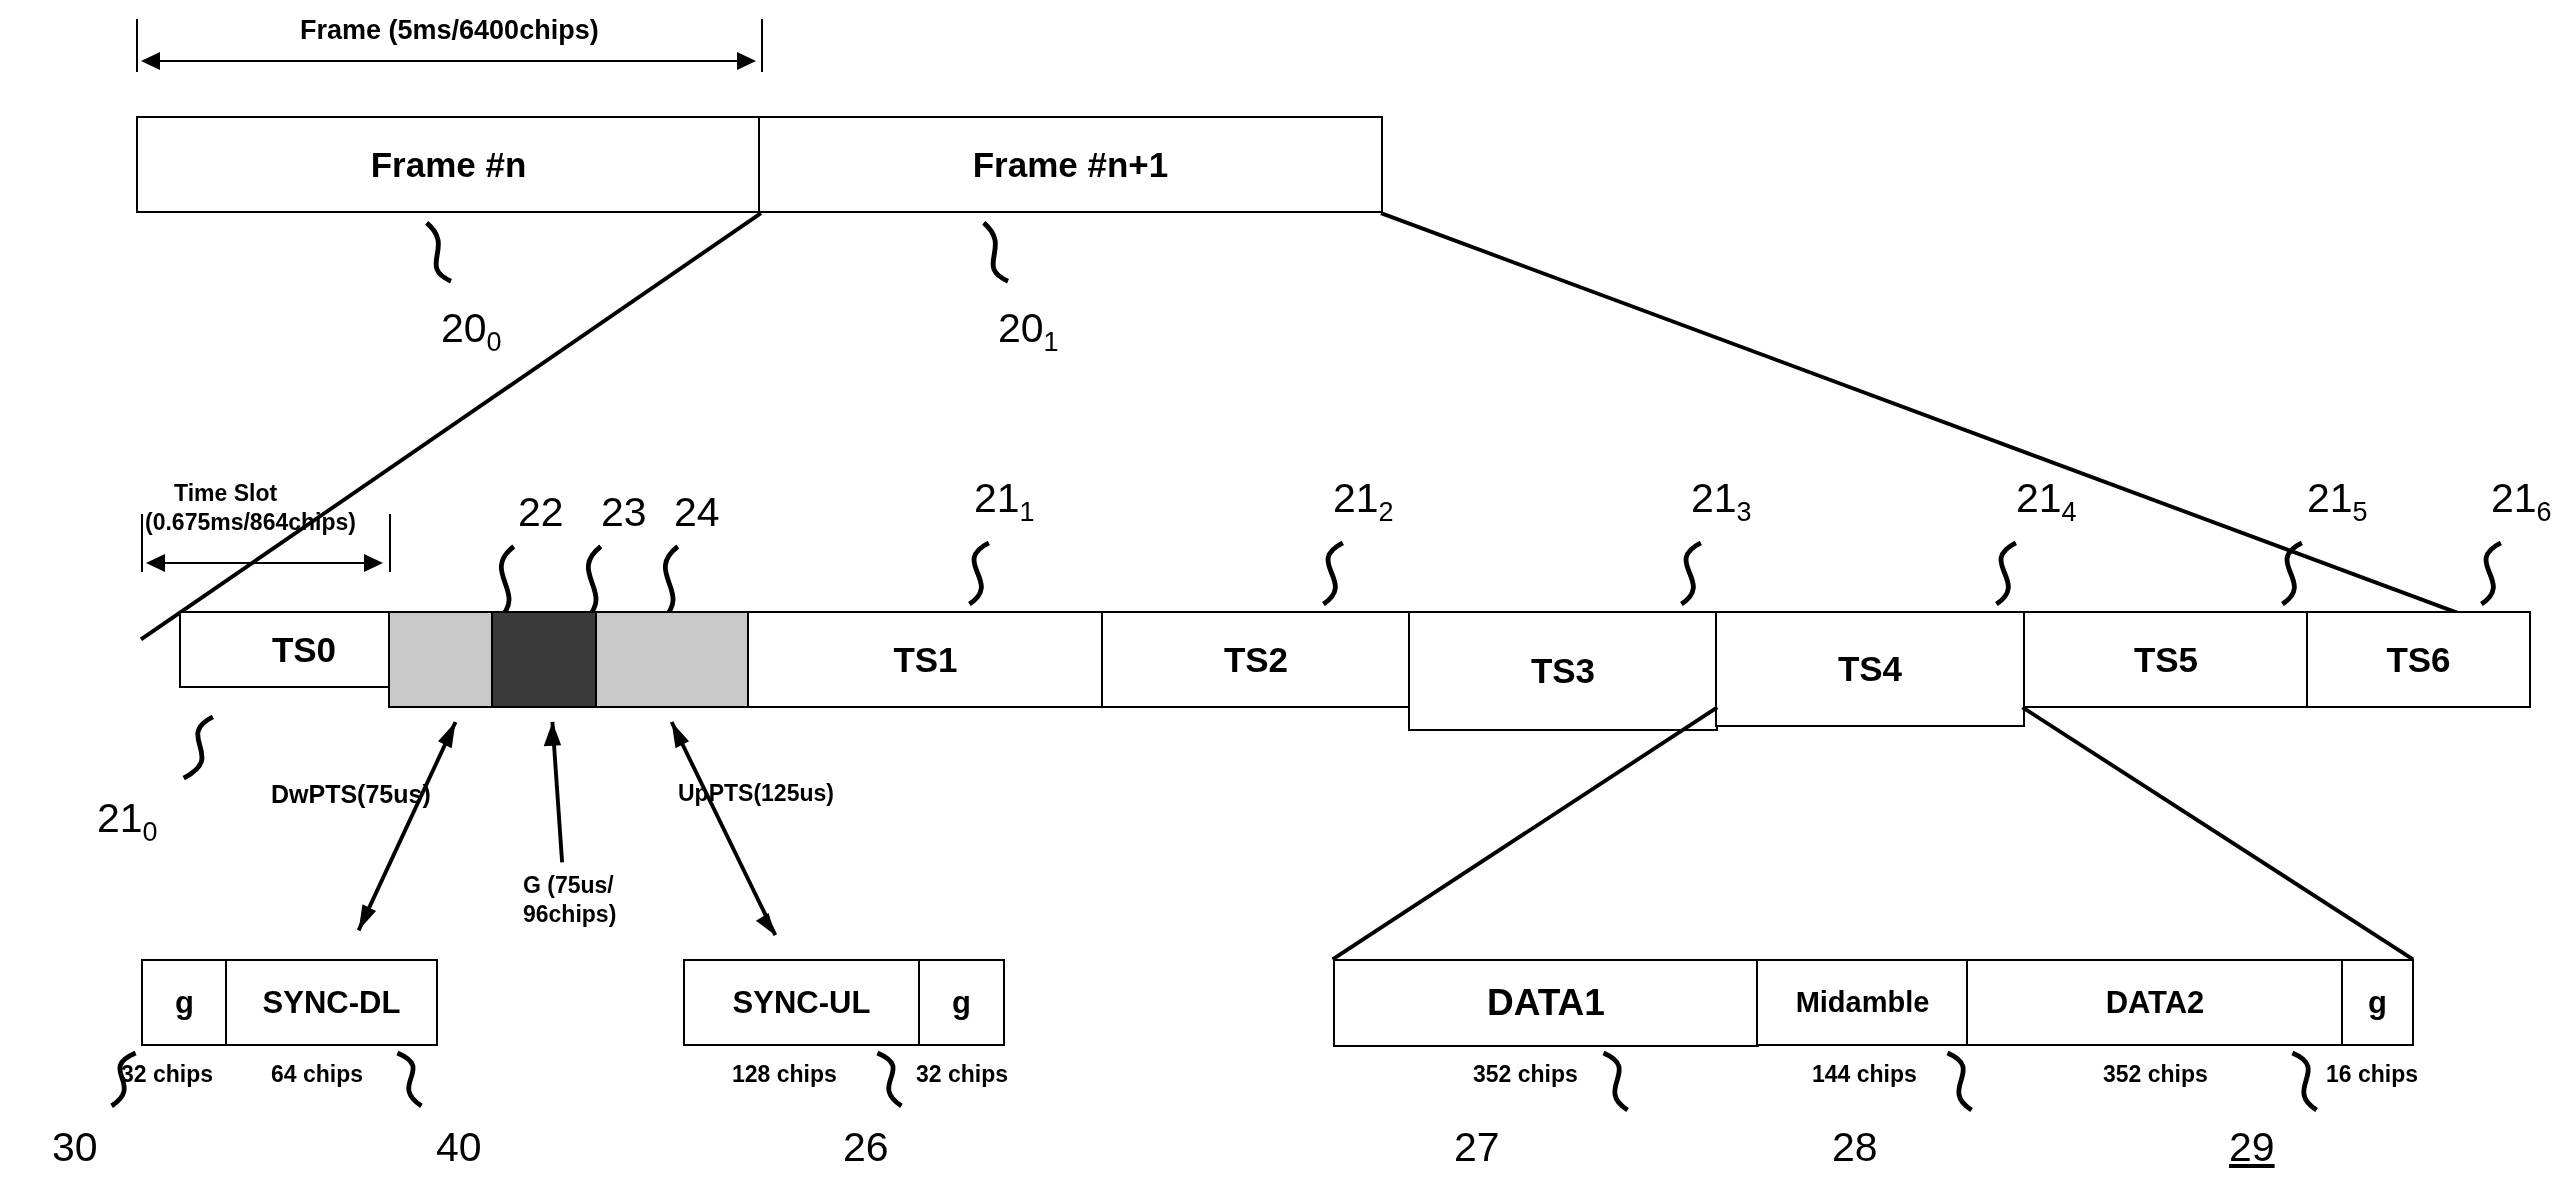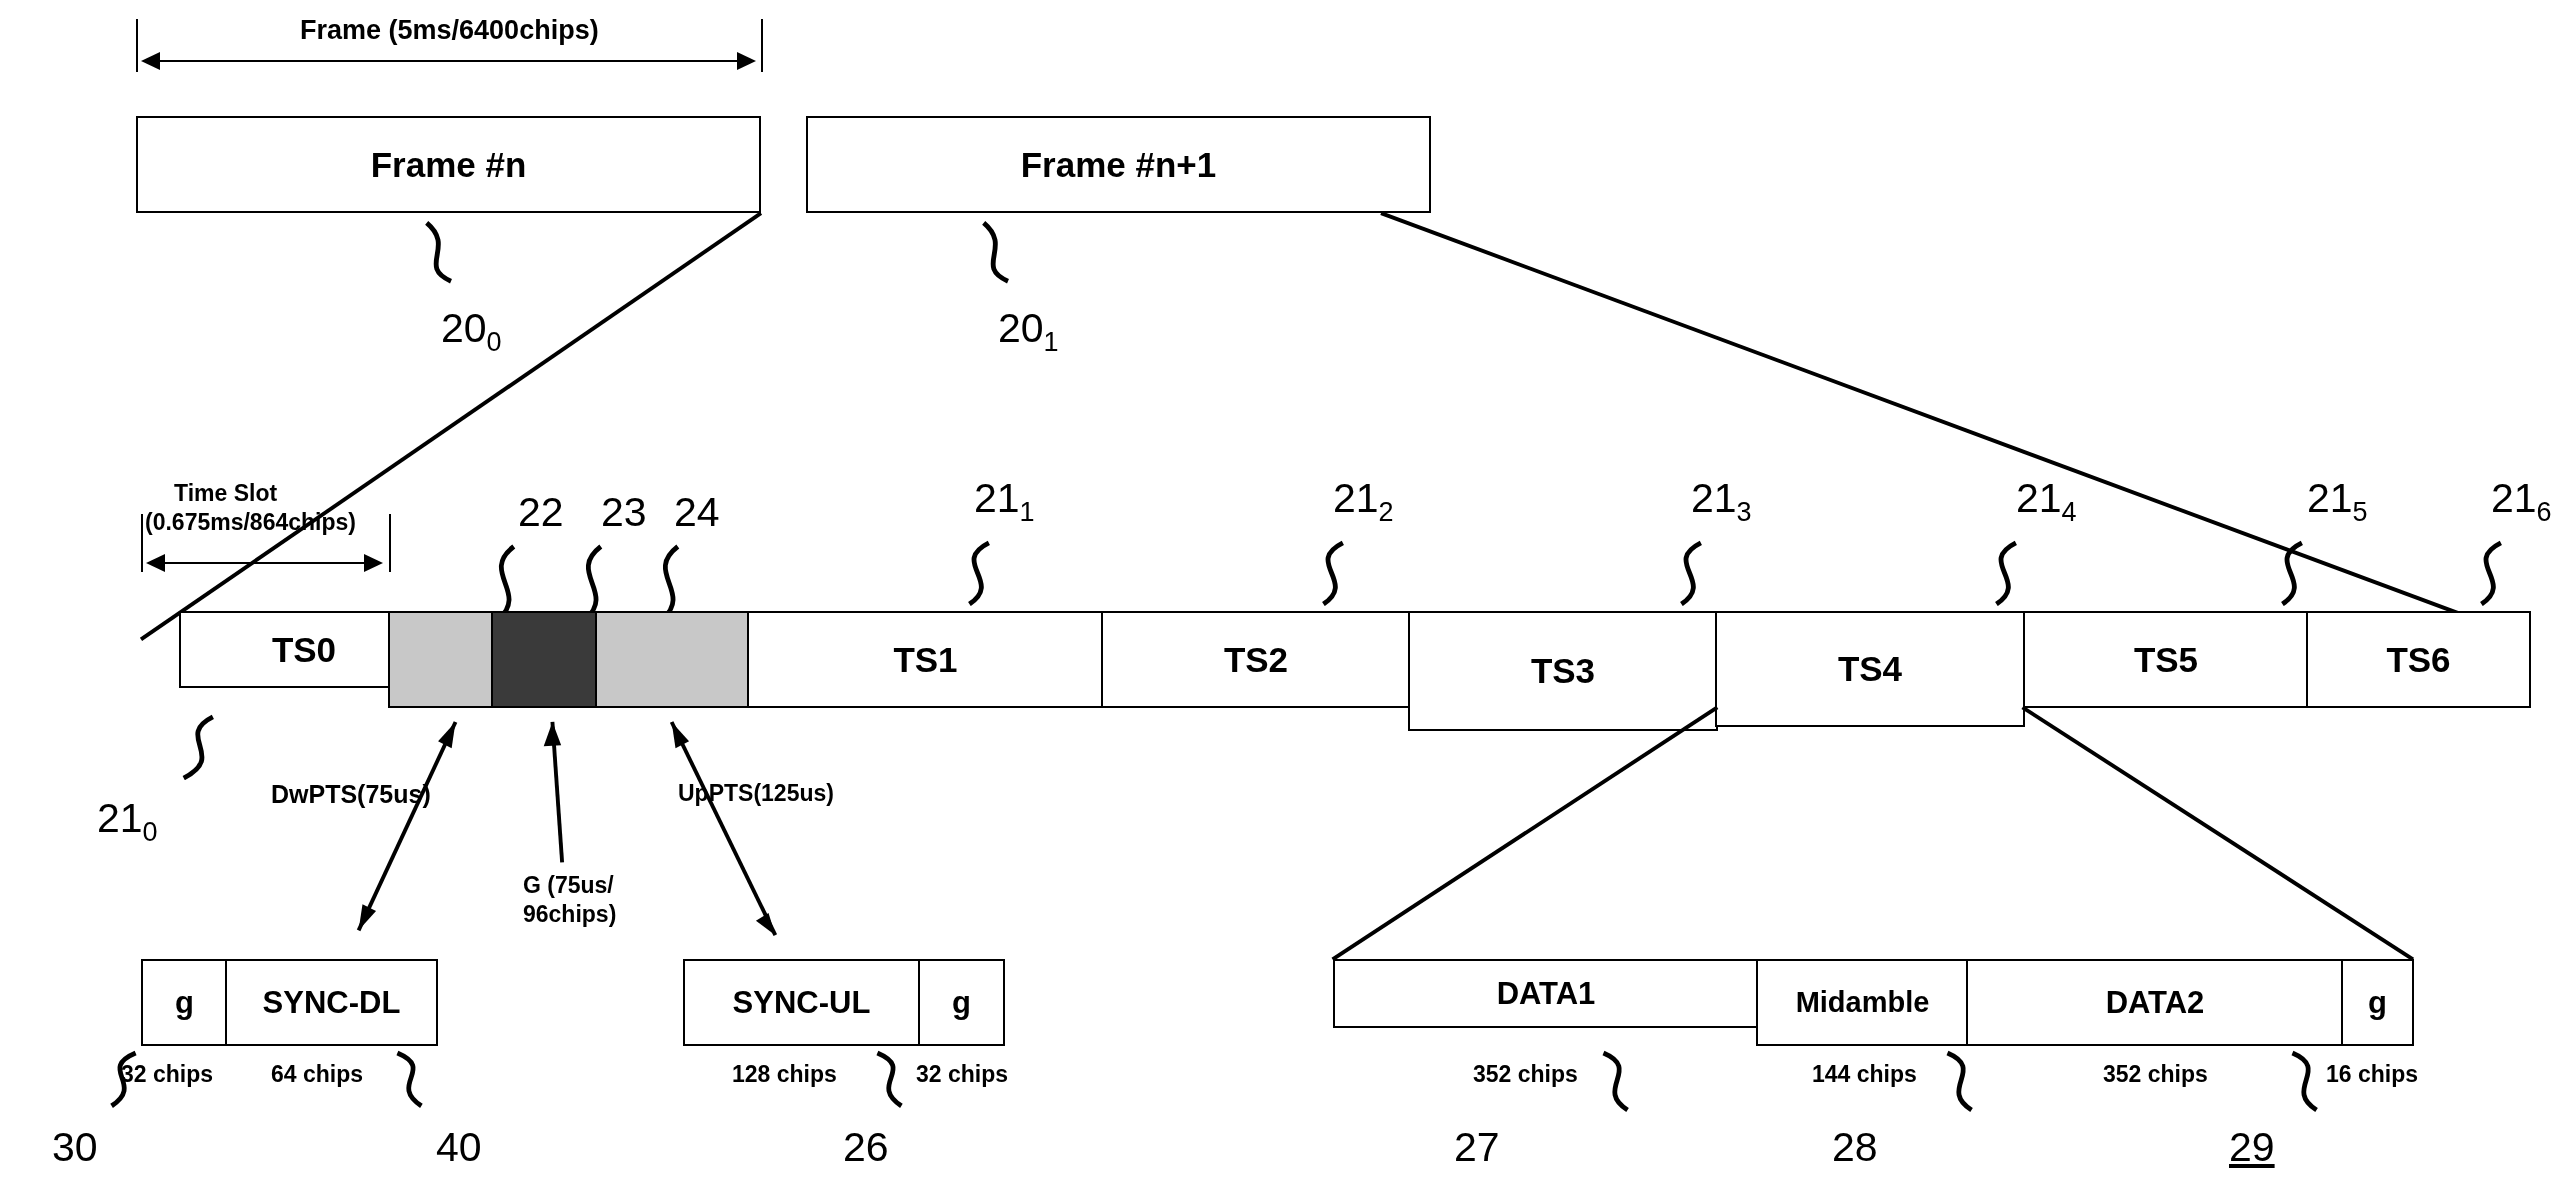--- a/index.html
+++ b/index.html
@@ -27,21 +27,21 @@
 </style>
 </head>
 <body>
 
 <div class="vtick" style="left:136px;top:19.4px;height:53px;"></div>
 <div class="vtick" style="left:761px;top:19.4px;height:53px;"></div>
 <div class="arrowline" style="left:143px;top:60px;width:611px;"></div>
 <div class="label bold" style="left:300px;top:14.5px;">Frame (5ms/6400chips)</div>
 
 <div class="box" style="left:136px;top:116px;width:625px;height:97px;">Frame #n</div>
-<div class="box" style="left:758px;top:116px;width:625px;height:97px;margin-left:48px;">Frame #n+1</div>
+<div class="box" style="left:758px;top:116px;width:625px;height:97px;">Frame #n+1</div>
 
 <svg class="squig" style="left:417px;top:218px;" viewBox="0 0 70 70" width="68" height="68">
     <path d="M10 5 C40 30 0 50 35 65"></path>
   </svg>
 <div class="big" style="left:441px;top:305px;">
   <span>20</span><span class="sub">0</span>
 </div>
 
 <svg class="squig" style="left:974px;top:218px;" viewBox="0 0 70 70" width="68" height="68">
     <path d="M10 5 C40 30 0 50 35 65"></path>
@@ -154,21 +154,21 @@
 <svg class="squig" style="left:863px;top:1050px;width:48px;height:58px;" viewBox="0 0 50 60" width="48" height="58">
     <path d="M15 3 C55 20 5 35 40 58"></path>
   </svg>
 <div class="big" style="left:843px;top:1124px;">26</div>
 
 <svg class="arrow" style="left:0;top:0;width:2576px;height:969px;" viewBox="0 0 2658 1000" width="2576" height="969">
   <line x1="1772" y1="730" x2="1375" y2="990"></line>
   <line x1="2087" y1="730" x2="2490" y2="990"></line>
 </svg>
 
-<div class="box" style="left:1333px;top:959px;width:426px;height:69px;font-size:31px;">DATA1</div>
+<div class="box" style="left:1333px;top:959px;width:426px;height:88px;font-size:37px;">DATA1</div>
 <div class="box" style="left:1756px;top:959px;width:213px;height:87px;font-size:29px;">Midamble</div>
 <div class="box" style="left:1966px;top:959px;width:378px;height:87px;font-size:31px;">DATA2</div>
 <div class="box" style="left:2341px;top:959px;width:73px;height:87px;font-size:31px;">g</div>
 
 <div class="label bold" style="left:1473px;top:1061px;font-size:23px;">352 chips</div>
 <div class="label bold" style="left:1812px;top:1061px;font-size:23px;">144 chips</div>
 <div class="label bold" style="left:2103px;top:1061px;font-size:23px;">352 chips</div>
 <div class="label bold" style="left:2326px;top:1061px;font-size:23px;">16 chips</div>
 
 <svg class="squig" style="left:1589px;top:1050px;width:53px;height:63px;" viewBox="0 0 55 65" width="53" height="63">

